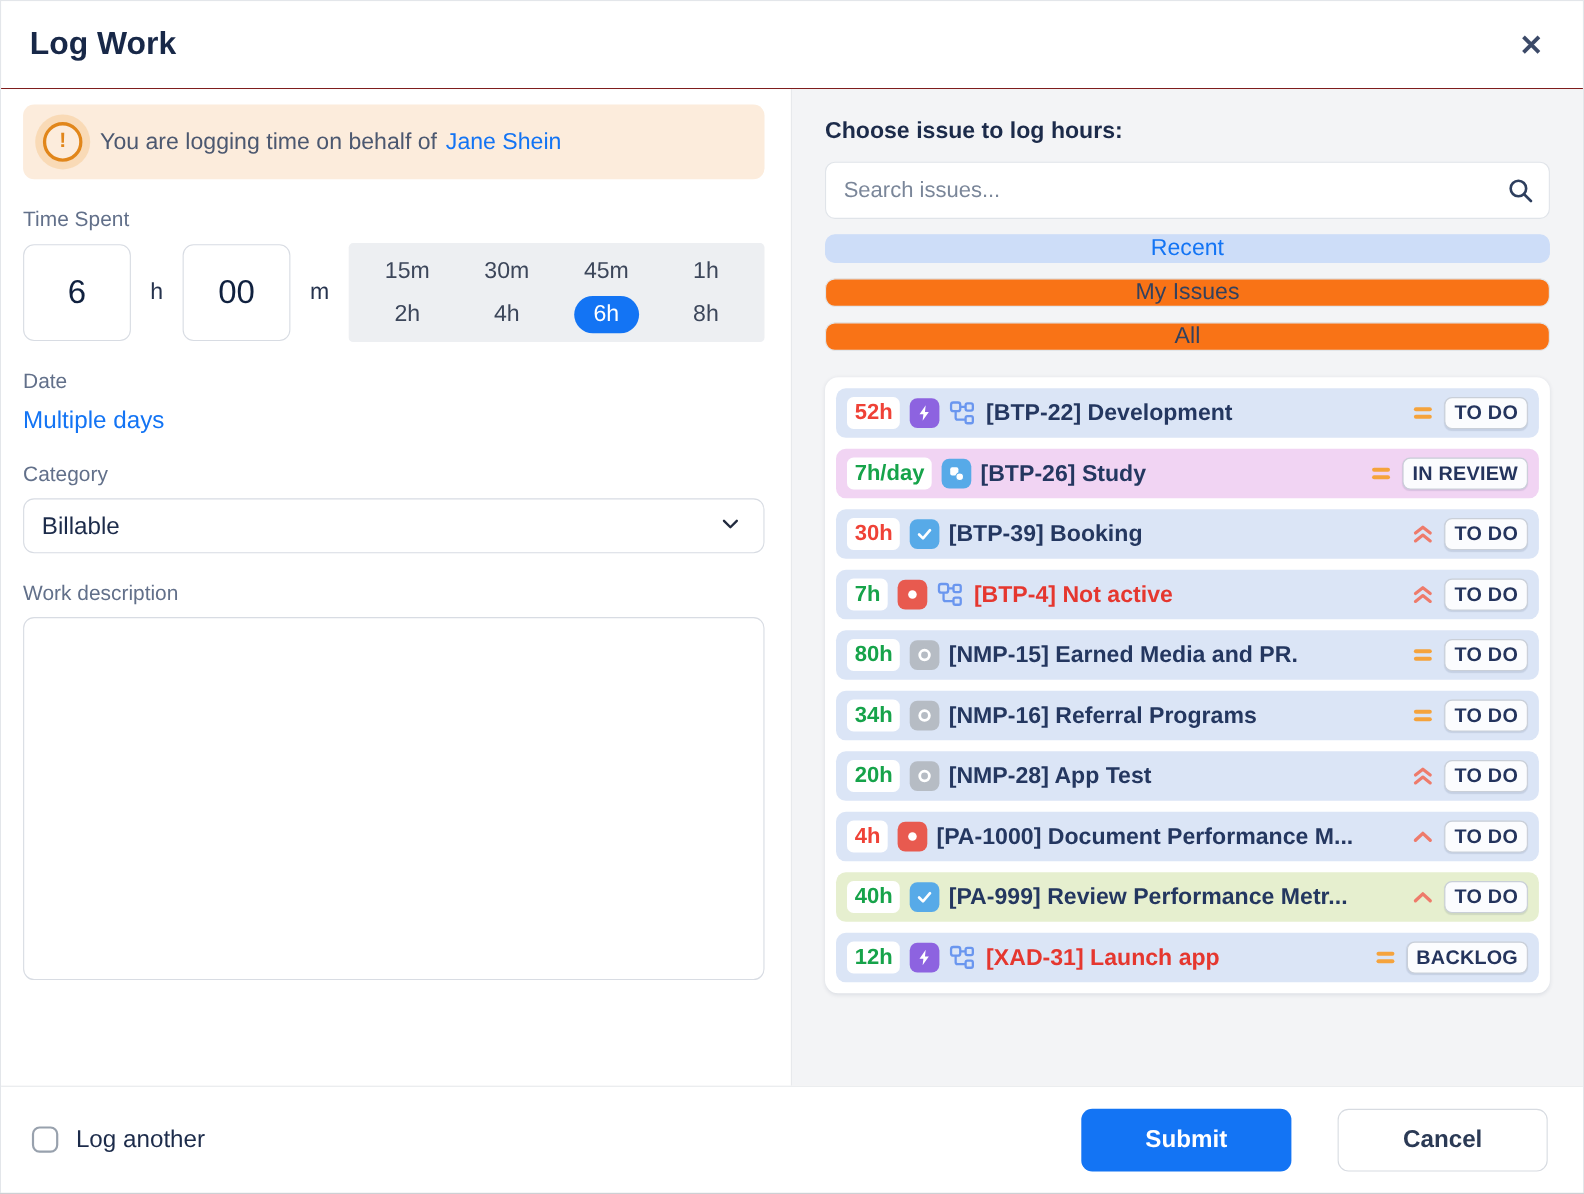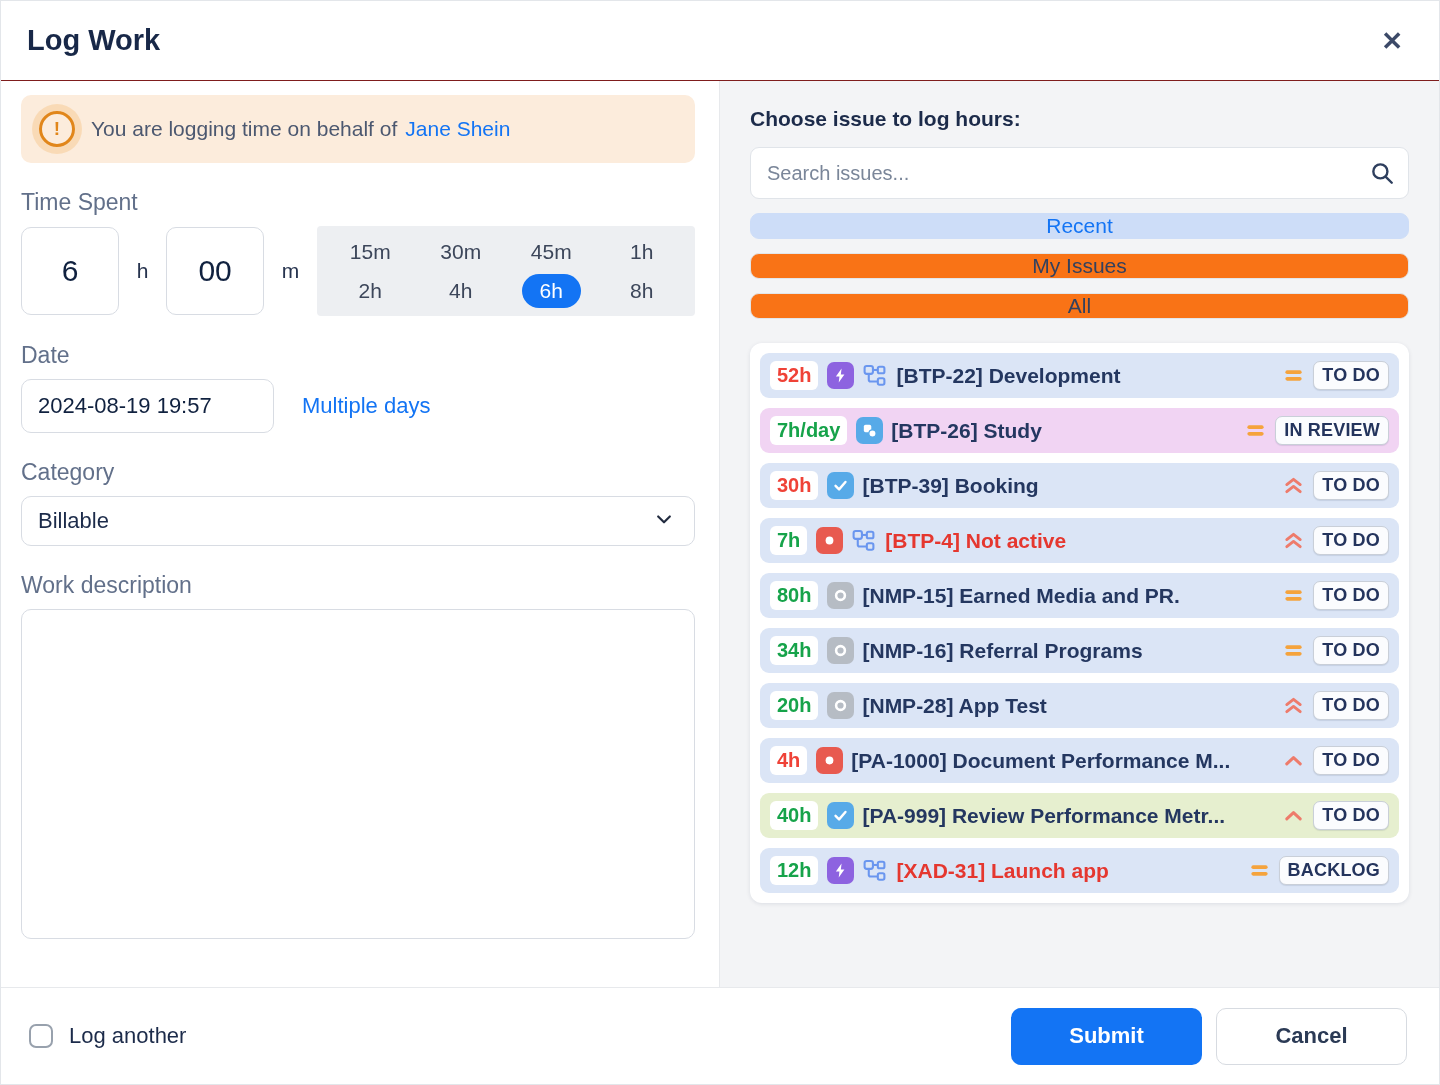--- a/index.html
+++ b/index.html
@@ -16,21 +16,21 @@
   .body { flex:1 1 auto; display:flex; min-height:0; }
   .left { width:718px; flex:0 0 auto; background:#fff; padding:14px 24px 0 20px; }
   .right { flex:1 1 auto; background:#f3f4f6; border-left:1px solid #e7e9ec; padding:26px 30px 0 30px; }
 
   
   .banner { background:var(--banner-bg); border-radius:10px; height:68px; display:flex; align-items:center; padding:0 18px; gap:16px; }
   .alert-icon { width:36px; height:36px; border-radius:50%; border:3px solid #e1861a; color:#e1861a; display:flex; align-items:center; justify-content:center; font-weight:700; font-size:19px; flex:0 0 auto; box-shadow:0 0 0 7px rgba(243,186,112,0.35); background:transparent; }
   .banner-text { font-size:21px; color:#4c5870; }
   .banner-link { font-size:21px; color:var(--accent-blue); margin-left:8px; cursor:pointer; }
 
-  .field-label { font-size:23px; color:#62708a; margin-top:26px; margin-bottom:10px; }
+  .field-label { font-size:19px; color:#62708a; margin-top:26px; margin-bottom:10px; }
 
   
   .time-row { display:flex; align-items:center; justify-content:space-between; }
   .num-input { width:98px; height:88px; border:1px solid #d8dce3; border-radius:10px; text-align:center; font-size:30px; color:#10213f; font-family:"Liberation Sans",sans-serif; background:#fff; }
   .unit { font-size:21px; color:#26334e; }
   .quick-panel { width:378px; height:90px; background:#edeff2; border-radius:4px; display:grid; grid-template-columns:repeat(4,1fr); grid-template-rows:1fr 1fr; align-items:center; justify-items:center; padding:6px 8px; }
   .quick-option { font-size:21px; color:#3c465a; cursor:pointer; padding:5px 18px; border-radius:17px; }
   .quick-option.selected { background:var(--accent-blue); color:#fff; font-weight:400; }
 
   
@@ -75,21 +75,21 @@
   .issue-title { font-size:21px; font-weight:600; color:#243760; flex:1 1 auto; white-space:nowrap; overflow:hidden; }
   .issue-title.red { color:var(--title-red); }
   .prio { display:flex; margin:0 8px 0 8px; flex:0 0 auto; }
   .status-badge { background:#fbfcfe; border:1px solid #c9cfd8; border-radius:7px; padding:3px 8px; font-size:18px; font-weight:700; color:#24345d; letter-spacing:0.2px; box-shadow:0 1px 1px rgba(9,30,66,0.10); white-space:nowrap; flex:0 0 auto; }
 
   
   .footer { flex:0 0 auto; height:97px; border-top:1px solid #e7e9ec; display:flex; align-items:center; justify-content:space-between; padding:0 32px 0 28px; background:#fff; }
   .log-another { display:flex; align-items:center; gap:16px; cursor:pointer; }
   .checkbox { width:24px; height:24px; border:2px solid #98a1ad; border-radius:7px; background:#fff; }
   .log-another-label { font-size:22px; color:#1c2b4a; }
-  .footer-buttons { display:flex; gap:14px; }
+  .footer-buttons { display:flex; gap:42px; }
   .btn { width:191px; height:57px; border-radius:10px; font-size:22px; font-weight:700; font-family:"Liberation Sans",sans-serif; cursor:pointer; display:flex; align-items:center; justify-content:center; }
   .btn-primary { background:var(--accent-blue); color:#fff; border:none; }
   .btn-secondary { background:#fff; color:#2b3a55; border:1px solid #d7dbe1; }
 </style>
 </head>
 <body>
 
 <div class="dialog">
 
   <div class="header">
@@ -120,21 +120,20 @@
             <div class="quick-option">1h</div>
             <div class="quick-option">2h</div>
             <div class="quick-option">4h</div>
             <div class="quick-option selected">6h</div>
             <div class="quick-option">8h</div>
           </div>
       </div>
 
       <div class="field-label">Date</div>
       <div class="date-row">
-        <input class="date-input" value="2024-08-19 19:57" style="">
         <span class="link">Multiple days</span>
       </div>
 
       <div class="field-label">Category</div>
       <div class="select">
         <span class="select-value">Billable</span>
         <span>
           <svg width="20" height="20" viewBox="0 0 24 24" fill="none" stroke="#222b3f" stroke-width="2.6" stroke-linecap="round" stroke-linejoin="round">
               <path d="M5 9 l7 7 7-7"></path>
             </svg>

